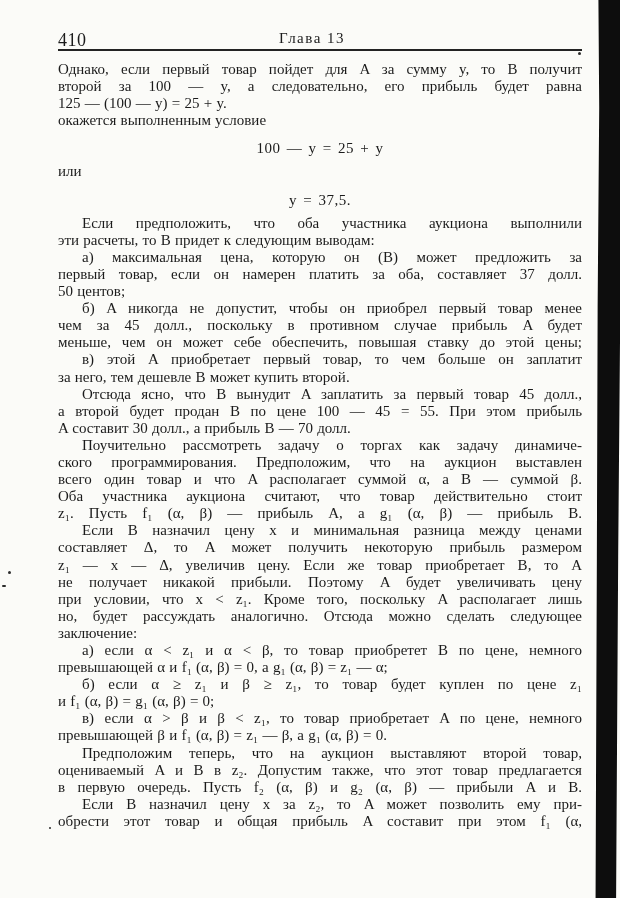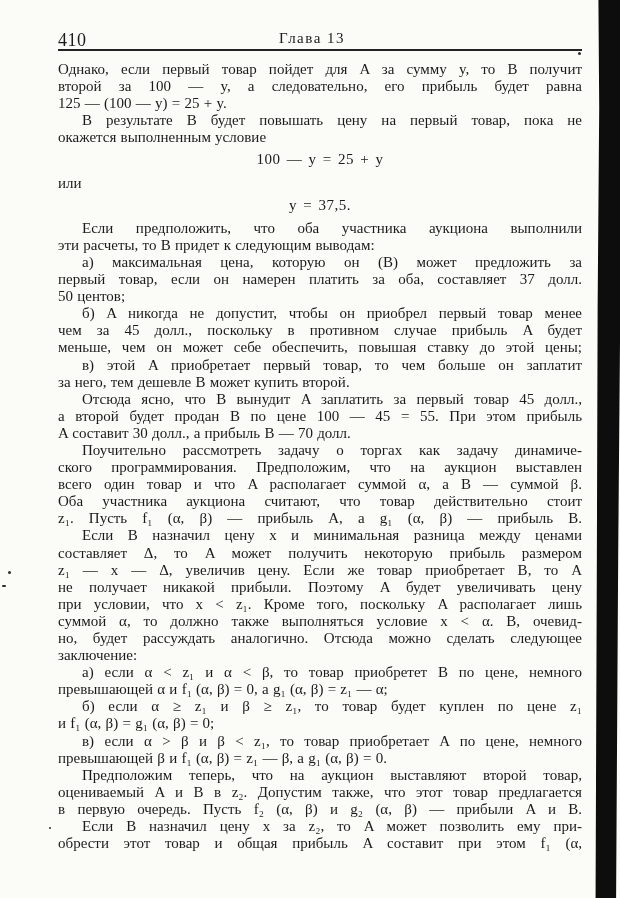--- a/index.html
+++ b/index.html
@@ -39,21 +39,21 @@
     position: absolute; left: 58px; top: 61px; width: 524px;
     font-size: 15px; line-height: 17.1px;
     word-spacing: 0.5px;
   }
   .line { white-space: normal; }
   .line.j    { text-align: justify; text-align-last: justify; }
   .line.end  { text-align: justify; text-align-last: auto; }
   .line.indent { text-indent: 24px; }
   .formula {
     text-align: center; text-align-last: center;
-    margin: 5px 0 6px 0;
+    margin: 11px 0 6px 0;
     letter-spacing: 0.5px; word-spacing: 2px;
   }
 
   
   .gutter-band {
     position: absolute; top: 0; right: 0; width: 26px; height: 898px;
     background: #0d0d0d;
     clip-path: polygon(17% 0%, 100% 0%, 100% 38%, 93% 62%, 85% 100%, 6% 100%, 11% 62%, 14% 34%, 20% 12%);
   }
   .speck { position: absolute; background: #2c2c2c; border-radius: 50%; }
@@ -70,21 +70,20 @@
     <span class="page-number">410</span>
     <span class="chapter-title">Глава 13</span>
   </div>
   <div class="header-rule"></div>
   <div class="rule-dot"></div>
 
   <div class="body-text">
       <div class="line j">Однако, если первый товар пойдет для A за сумму y, то B получит</div>
       <div class="line j">второй за 100 — y, а следовательно, его прибыль будет равна</div>
       <div class="line end">125 — (100 — y) = 25 + y.</div>
-      <div class="line j indent">В результате B будет повышать цену на первый товар, пока не</div>
       <div class="line end">окажется выполненным условие</div>
       <div class="formula">100 — y = 25 + y</div>
       <div class="line end">или</div>
       <div class="formula">y = 37,5.</div>
       <div class="line j indent">Если предположить, что оба участника аукциона выполнили</div>
       <div class="line end">эти расчеты, то B придет к следующим выводам:</div>
       <div class="line j indent">а) максимальная цена, которую он (B) может предложить за</div>
       <div class="line j">первый товар, если он намерен платить за оба, составляет 37 долл.</div>
       <div class="line end">50 центов;</div>
       <div class="line j indent">б) A никогда не допустит, чтобы он приобрел первый товар менее</div>
@@ -98,21 +97,20 @@
       <div class="line j indent">Поучительно рассмотреть задачу о торгах как задачу динамиче-</div>
       <div class="line j">ского программирования. Предположим, что на аукцион выставлен</div>
       <div class="line j">всего один товар и что A располагает суммой α, а B — суммой β.</div>
       <div class="line j">Оба участника аукциона считают, что товар действительно стоит</div>
       <div class="line j">z₁. Пусть f₁ (α, β) — прибыль A, а g₁ (α, β) — прибыль B.</div>
       <div class="line j indent">Если B назначил цену x и минимальная разница между ценами</div>
       <div class="line j">составляет Δ, то A может получить некоторую прибыль размером</div>
       <div class="line j">z₁ — x — Δ, увеличив цену. Если же товар приобретает B, то A</div>
       <div class="line j">не получает никакой прибыли. Поэтому A будет увеличивать цену</div>
       <div class="line j">при условии, что x &lt; z₁. Кроме того, поскольку A располагает лишь</div>
-      <div class="line j">суммой α, то должно также выполняться условие x &lt; α. B, очевид-</div>
       <div class="line j">но, будет рассуждать аналогично. Отсюда можно сделать следующее</div>
       <div class="line end">заключение:</div>
       <div class="line j indent">а) если α &lt; z₁ и α &lt; β, то товар приобретет B по цене, немного</div>
       <div class="line end">превышающей α и f₁ (α, β) = 0, а g₁ (α, β) = z₁ — α;</div>
       <div class="line j indent">б) если α ≥ z₁ и β ≥ z₁, то товар будет куплен по цене z₁</div>
       <div class="line end">и f₁ (α, β) = g₁ (α, β) = 0;</div>
       <div class="line j indent">в) если α &gt; β и β &lt; z₁, то товар приобретает A по цене, немного</div>
       <div class="line end">превышающей β и f₁ (α, β) = z₁ — β, а g₁ (α, β) = 0.</div>
       <div class="line j indent">Предположим теперь, что на аукцион выставляют второй товар,</div>
       <div class="line j">оцениваемый A и B в z₂. Допустим также, что этот товар предлагается</div>

